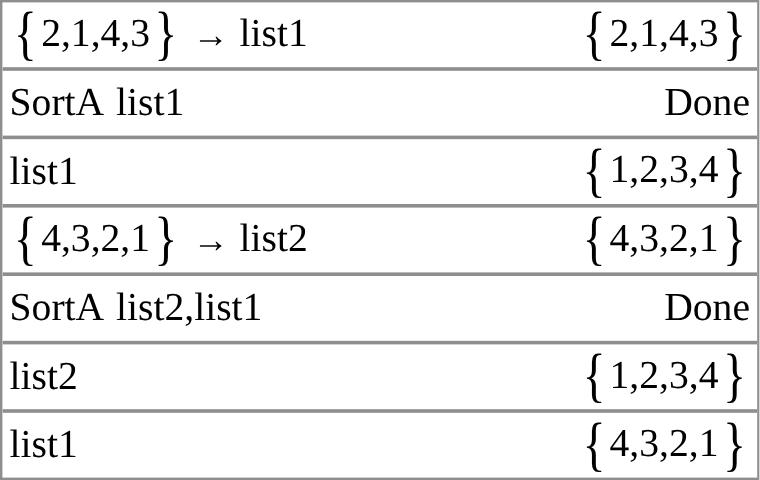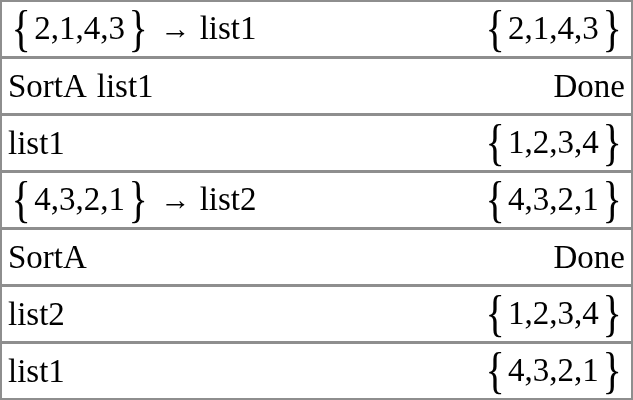--- a/index.html
+++ b/index.html
@@ -78,21 +78,21 @@
     <span class="expr expr-input"><span class="seg seg-italic">list1</span></span>
     <span class="expr expr-output"><span class="seg seg-brace">{</span><span class="seg seg-roman">1,2,3,4</span><span class="seg seg-brace">}</span></span>
   </div>
 
   <div class="row">
     <span class="expr expr-input"><span class="seg seg-brace">{</span><span class="seg seg-roman">4,3,2,1</span><span class="seg seg-brace">}</span><span class="seg seg-arrow">→</span><span class="seg seg-italic">list2</span></span>
     <span class="expr expr-output"><span class="seg seg-brace">{</span><span class="seg seg-roman">4,3,2,1</span><span class="seg seg-brace">}</span></span>
   </div>
 
   <div class="row">
-    <span class="expr expr-input"><span class="seg seg-cmd">SortA</span></span>
+    <span class="expr expr-input"><span class="seg seg-cmd">SortA</span><span class="seg seg-italic">list2,list1</span></span>
     <span class="expr expr-output"><span class="seg seg-italic">Done</span></span>
   </div>
 
   <div class="row">
     <span class="expr expr-input"><span class="seg seg-italic">list2</span></span>
     <span class="expr expr-output"><span class="seg seg-brace">{</span><span class="seg seg-roman">1,2,3,4</span><span class="seg seg-brace">}</span></span>
   </div>
 
   <div class="row">
     <span class="expr expr-input"><span class="seg seg-italic">list1</span></span>

